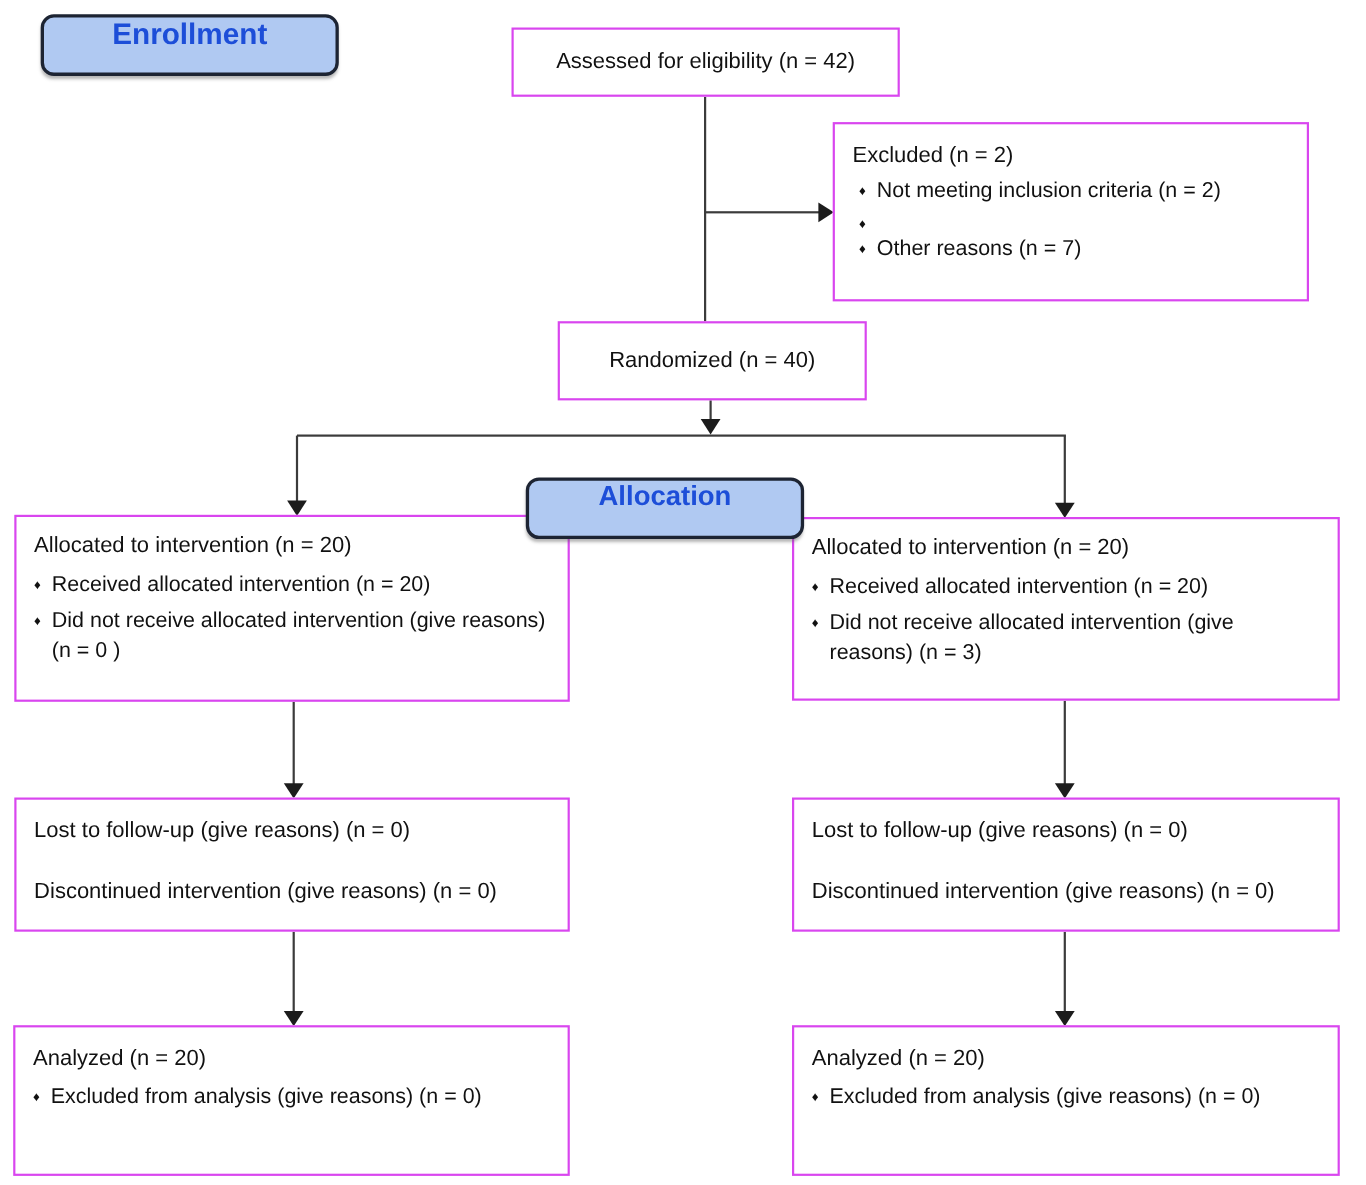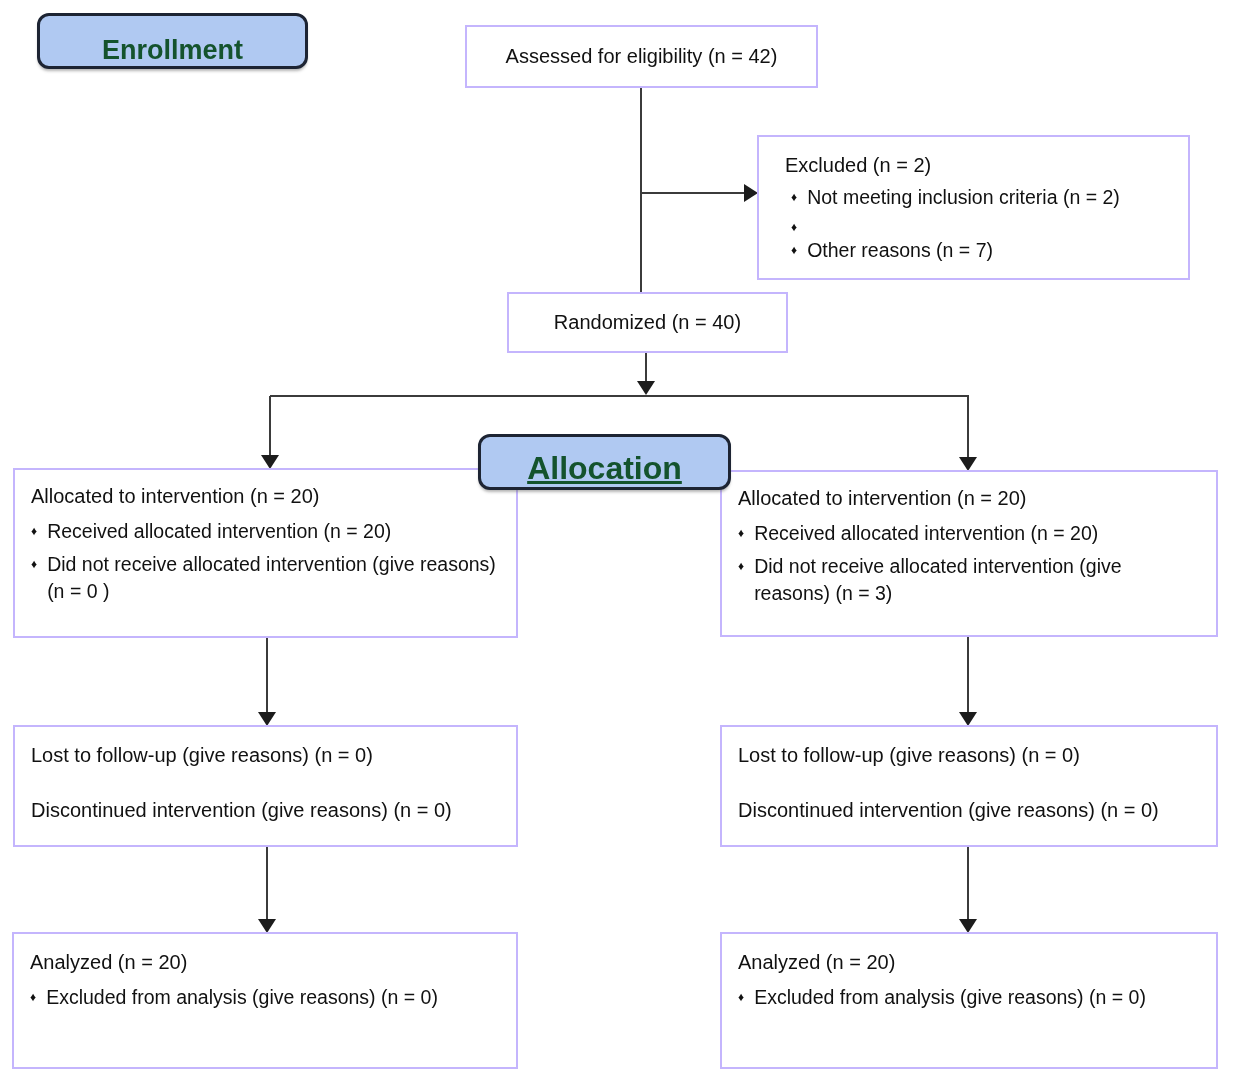--- a/index.html
+++ b/index.html
@@ -9,34 +9,34 @@
   }
   
   .line{position:absolute;background:#3b3b3b;z-index:1;}
   .vline{width:2px;}
   .hline{height:2px;}
   .arrow-down{position:absolute;width:0;height:0;z-index:2;
     border-left:9px solid transparent;border-right:9px solid transparent;border-top:14px solid #1c1c1c;}
   .arrow-right{position:absolute;width:0;height:0;z-index:2;
     border-top:9px solid transparent;border-bottom:9px solid transparent;border-left:14px solid #1c1c1c;}
   
-  .box{position:absolute;background:#ffffff;border:2px solid #c4b5fd;box-sizing:border-box;z-index:3;}
+  .box{position:absolute;background:#ffffff;border:2px solid #d946ef;box-sizing:border-box;z-index:3;}
   .box.center{display:flex;align-items:center;justify-content:center;font-size:20px;}
   .box.padded{padding:12px 16px;font-size:20px;line-height:1.45;}
   .title-line{font-size:20px;}
   .bullet-row{display:flex;margin-top:7px;font-size:19.5px;line-height:1.35;}
   .bullet-row .glyph{font-size:12px;line-height:1;padding-top:7px;margin:0 10px 0 6px;flex:0 0 auto;}
   .plain-line{font-size:20px;}
   .plain-line + .plain-line{margin-top:26px;}
   
   .pill{position:absolute;background:#b0c9f2;border:3px solid #1d2433;border-radius:12px;
-    box-sizing:border-box;display:flex;align-items:flex-end;justify-content:center;z-index:4;
-    font-weight:bold;color:#14532d;box-shadow:0 3px 3px -1px rgba(90,90,90,0.45);}
+    box-sizing:border-box;display:flex;align-items:flex-start;justify-content:center;z-index:4;
+    font-weight:bold;color:#1d4ed8;box-shadow:0 3px 3px -1px rgba(90,90,90,0.45);}
   .pill.big{font-size:27px;}
-  .pill.mid{font-size:32px;text-decoration:underline;}
+  .pill.mid{font-size:25px;}
 </style>
 </head>
 <body>
 
 <div id="canvas">
 
   <div class="line vline" style="left:640px;top:88px;height:205px;"></div>
   <div class="line hline" style="left:641px;top:192px;width:104px;"></div>
   <div class="arrow-right" style="left:744px;top:184px;"></div>
 
@@ -63,36 +63,36 @@
     <span>Enrollment</span>
   </div>
   <div class="pill mid" style="left:478px;top:434px;width:253px;height:56px;">
     <span>Allocation</span>
   </div>
 
   <div class="box center" style="left:465px;top:25px;width:353px;height:63px;">
     <span>Assessed for eligibility (n = 42)</span>
   </div>
 
-  <div class="box padded" style="left:757px;top:111px;width:433px;height:145px;padding:14px 26px;margin-top:24px;">
+  <div class="box padded" style="left:757px;top:111px;width:433px;height:163px;padding:14px 16px;">
     <div class="title-line">Excluded (n = 2)</div>
     <div class="bullet-row" style="margin-top:4px;">
       <span class="glyph">♦</span>
       <span>Not meeting inclusion criteria (n = 2)</span>
     </div>
     <div class="bullet-row" style="margin-top:4px;">
       <span class="glyph">♦</span>
     </div>
     <div class="bullet-row" style="margin-top:4px;">
       <span class="glyph">♦</span>
       <span>Other reasons (n = 7)</span>
     </div>
   </div>
 
-  <div class="box center" style="left:507px;top:292px;width:281px;height:61px;">
+  <div class="box center" style="left:507px;top:292px;width:281px;height:72px;">
     <span>Randomized (n = 40)</span>
   </div>
 
   <div class="box padded" style="left:13px;top:468px;width:505px;height:170px;">
     <div class="title-line">Allocated to intervention (n = 20)</div>
     <div class="bullet-row" style="margin-left:-6px;">
       <span class="glyph">♦</span>
       <span>Received allocated intervention (n = 20)</span>
     </div>
     <div class="bullet-row" style="margin-left:-6px;">

